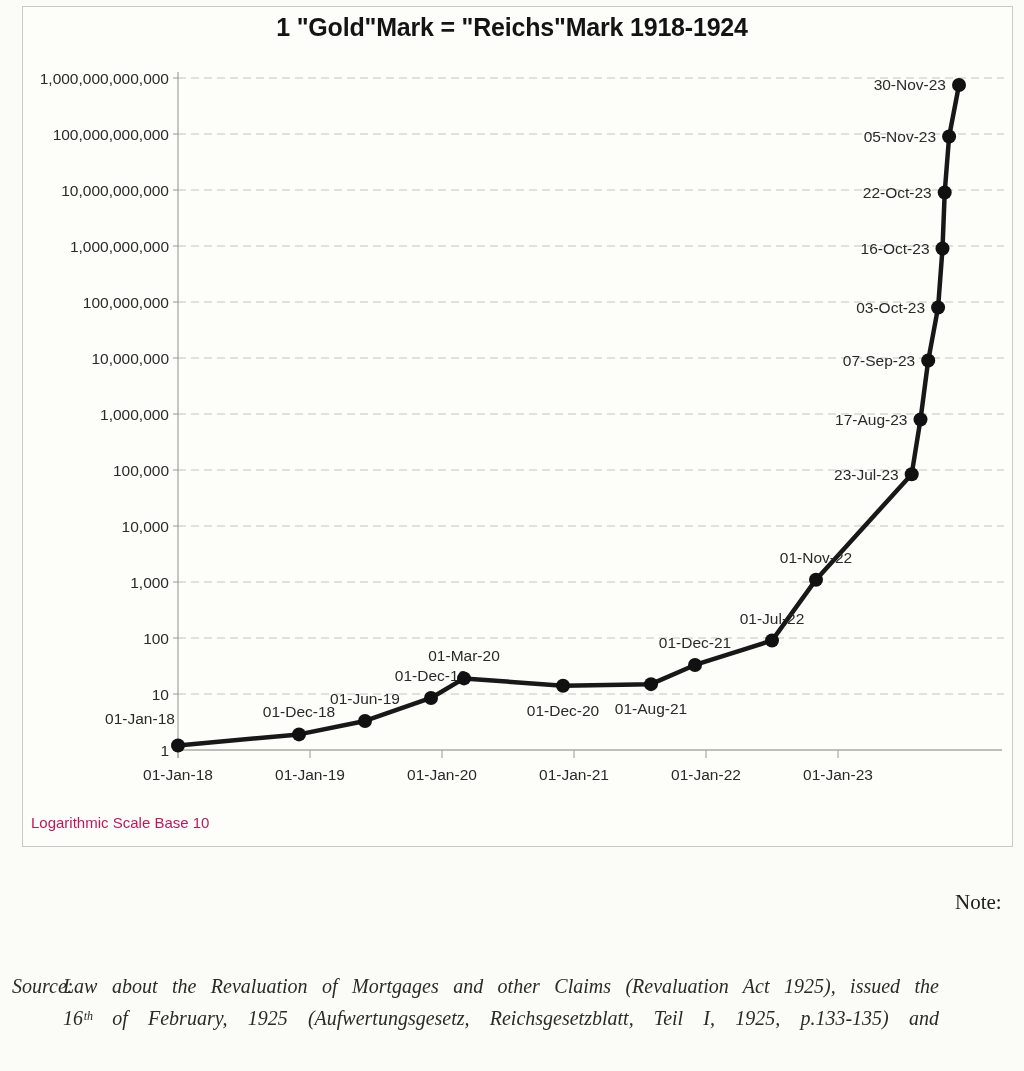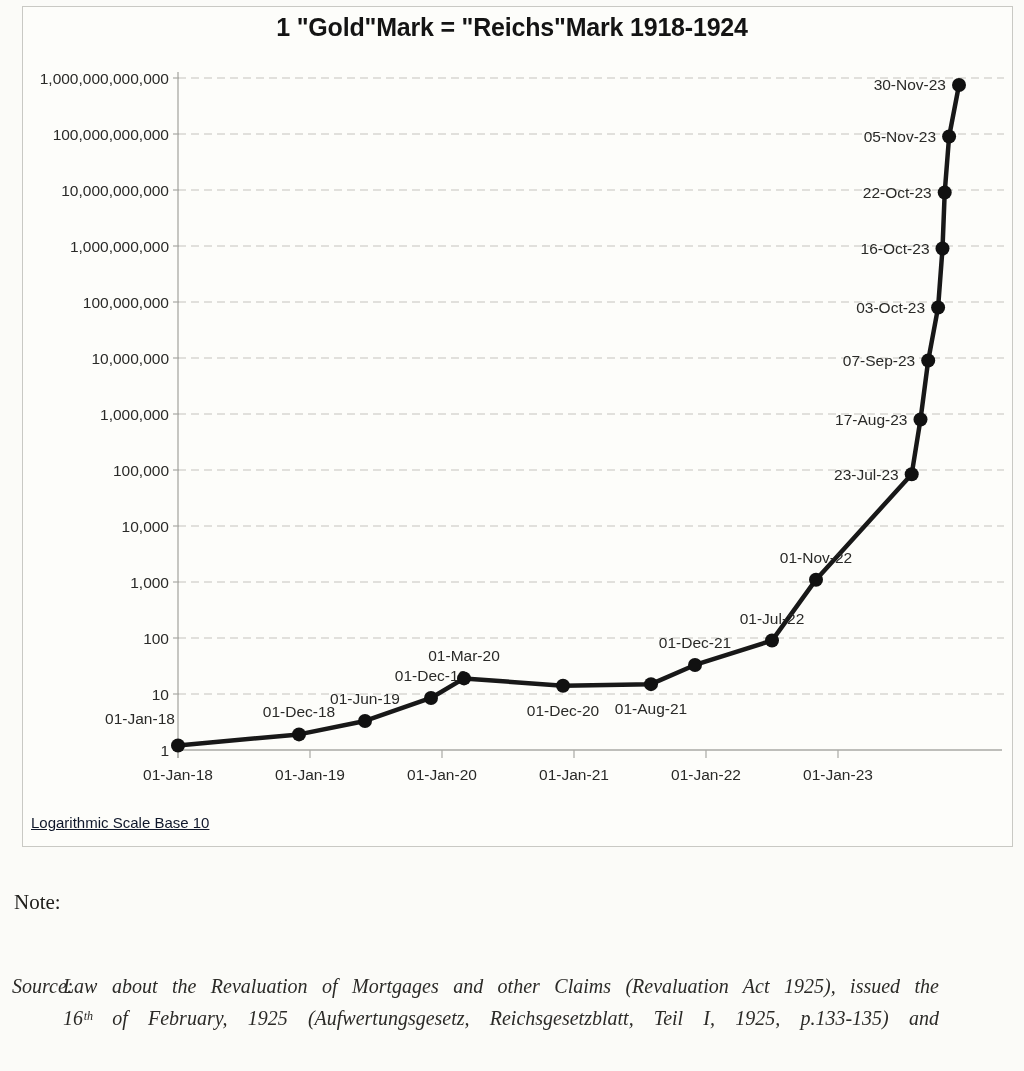--- a/index.html
+++ b/index.html
@@ -13,26 +13,26 @@
     position:absolute;left:22px;top:6px;width:991px;height:841px;
     border:1px solid #c9c9c4;background:#fdfdfa;box-sizing:border-box;
   }
   .chart-title{
     position:absolute;left:0;top:13px;width:1024px;text-align:center;
     font-weight:bold;font-size:25px;color:#141414;letter-spacing:-0.2px;
   }
   #plot{position:absolute;left:0;top:0;}
   #plot text{font-family:"Liberation Sans","DejaVu Sans",sans-serif;}
   .scale-note{
-    position:absolute;left:31px;top:814px;font-size:15px;color:#0f172a;text-decoration:underline;
+    position:absolute;left:31px;top:814px;font-size:15px;color:#be185d;
   }
   .note-block{
     position:absolute;left:14px;top:886px;width:990px;display:flex;
     font-family:"Liberation Serif","DejaVu Serif",serif;
-    font-size:21px;line-height:32px;color:#21201d;
+    font-size:21px;line-height:32px;color:#21201d;justify-content:flex-end;
   }
   .note-label{width:49px;flex:none;}
   .note-lines{margin-left:0;}
   .source-block{
     position:absolute;left:12px;top:970px;width:990px;display:flex;
     font-family:"Liberation Serif","DejaVu Serif",serif;font-style:italic;
     font-size:20px;line-height:32px;color:#2b2a27;
   }
   .source-label{width:51px;flex:none;}
   .source-lines{width:876px;}

